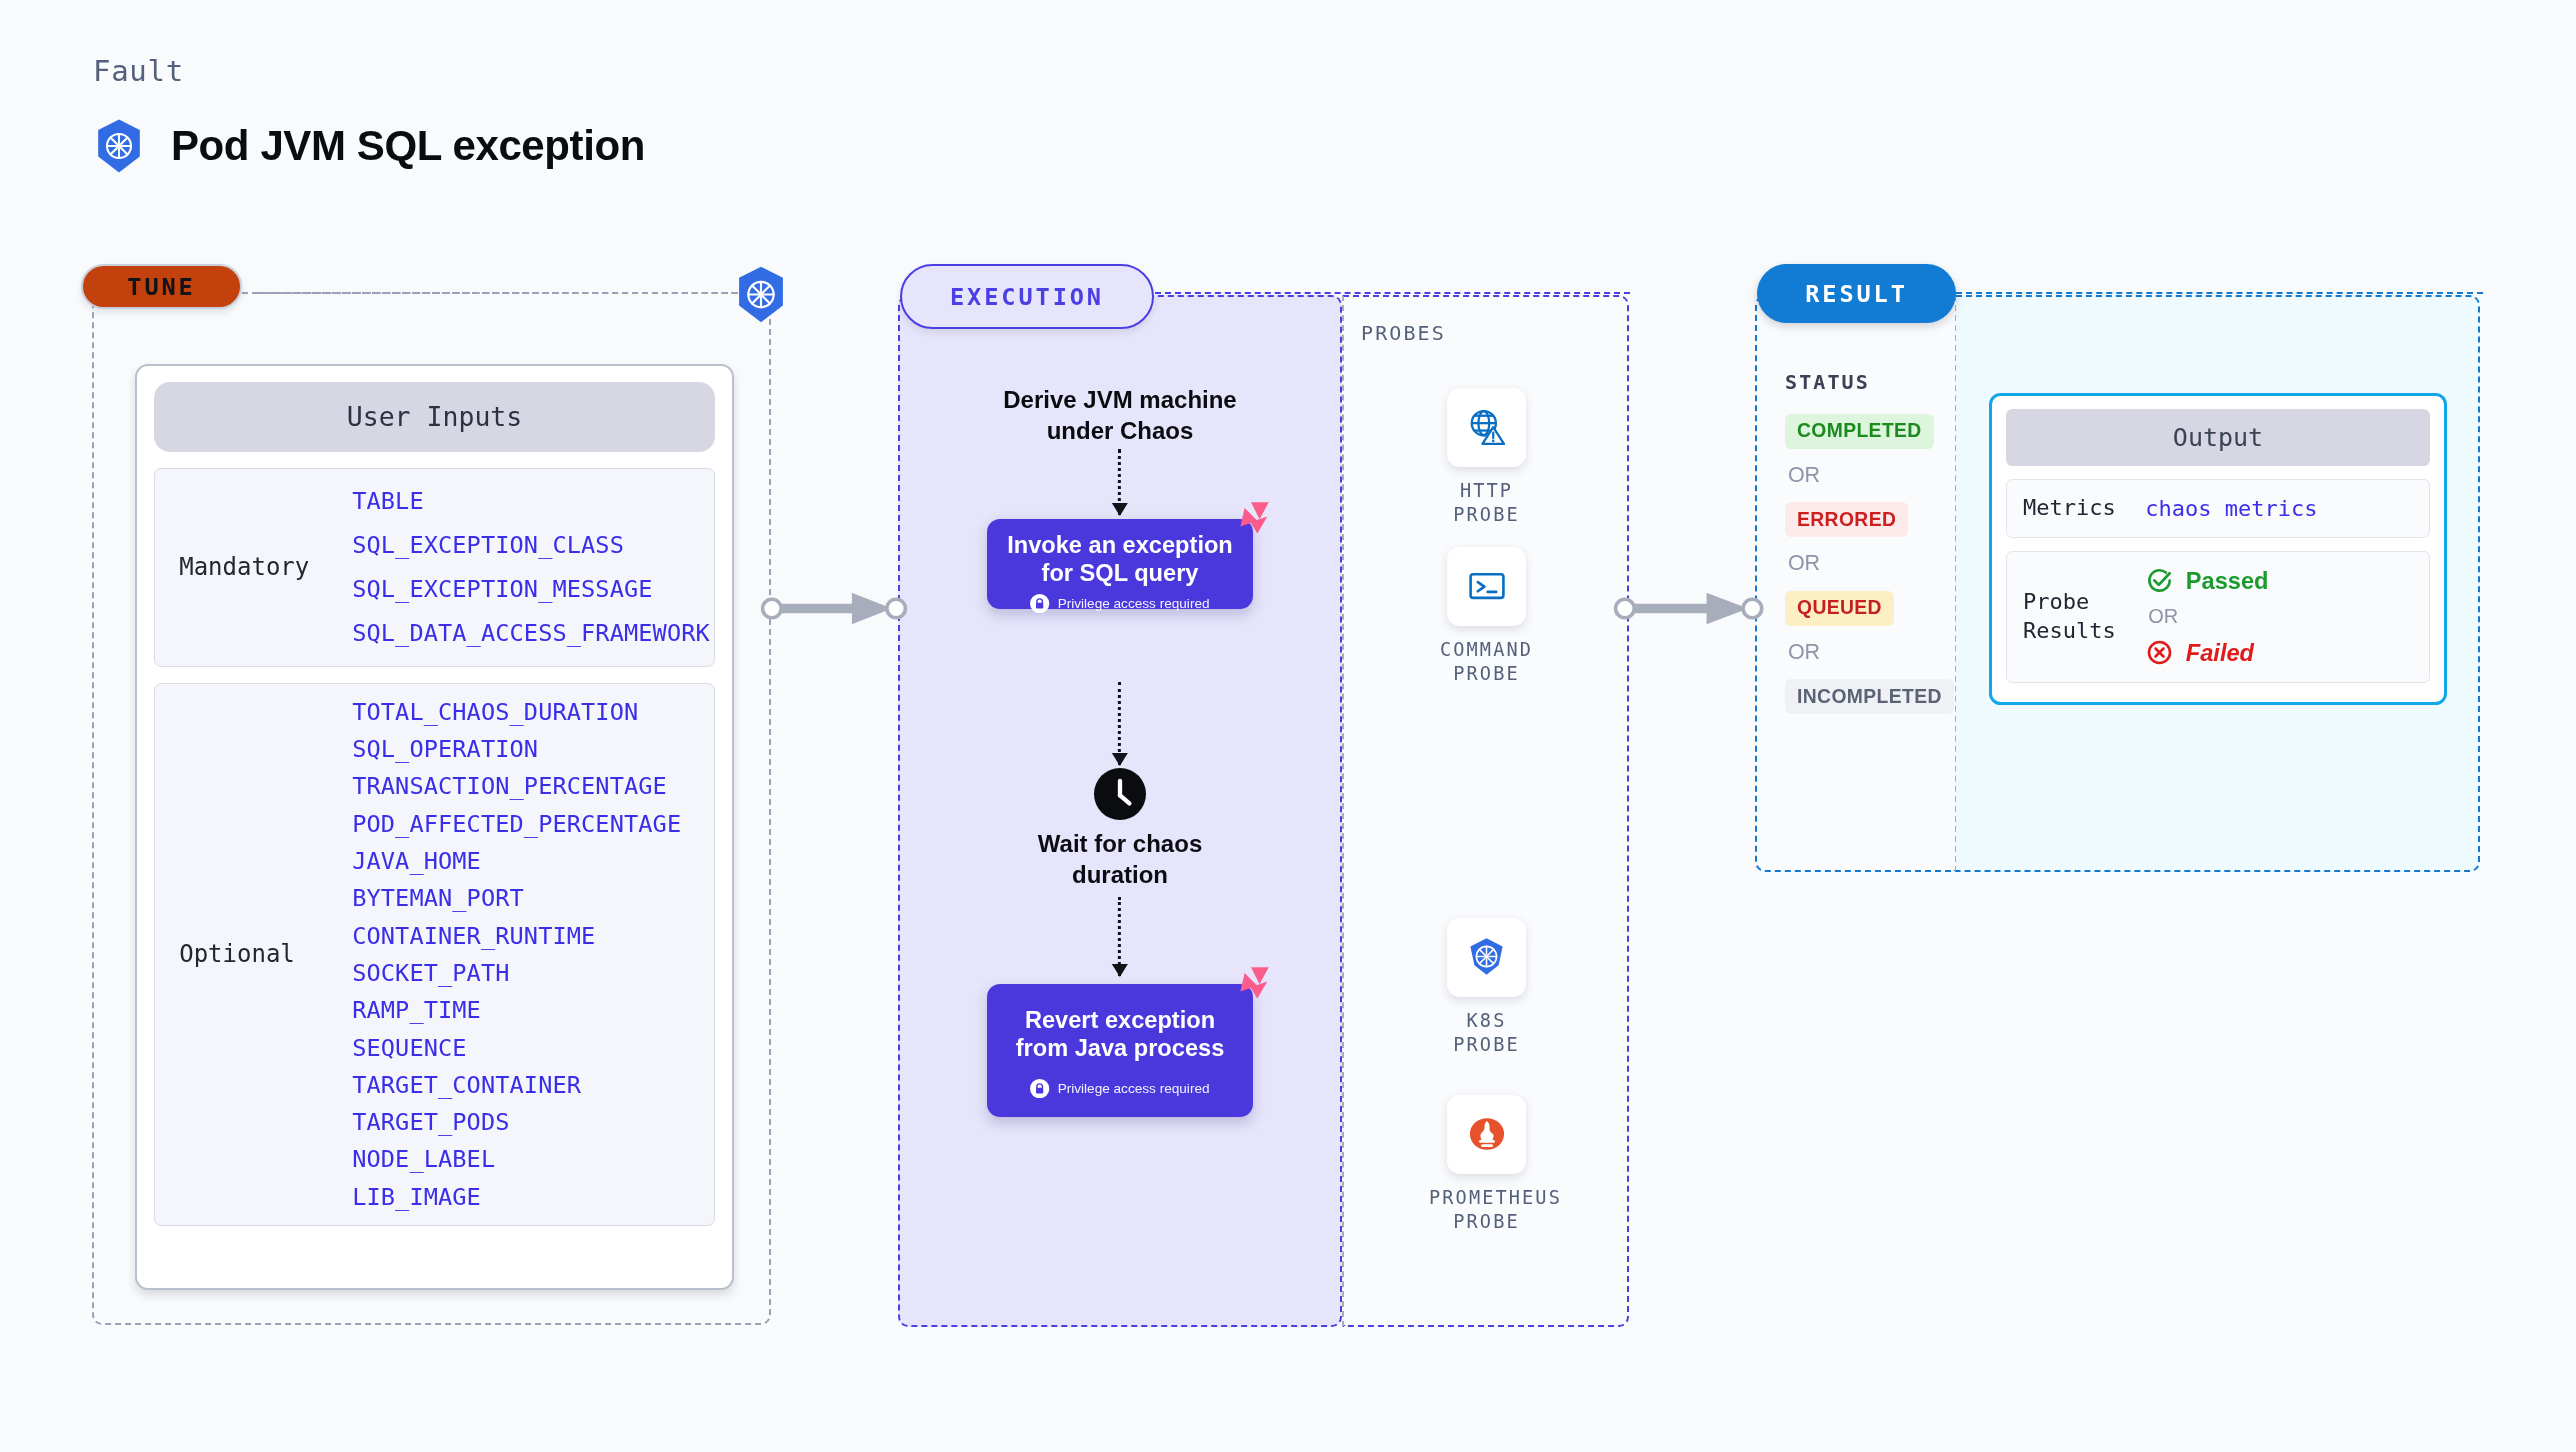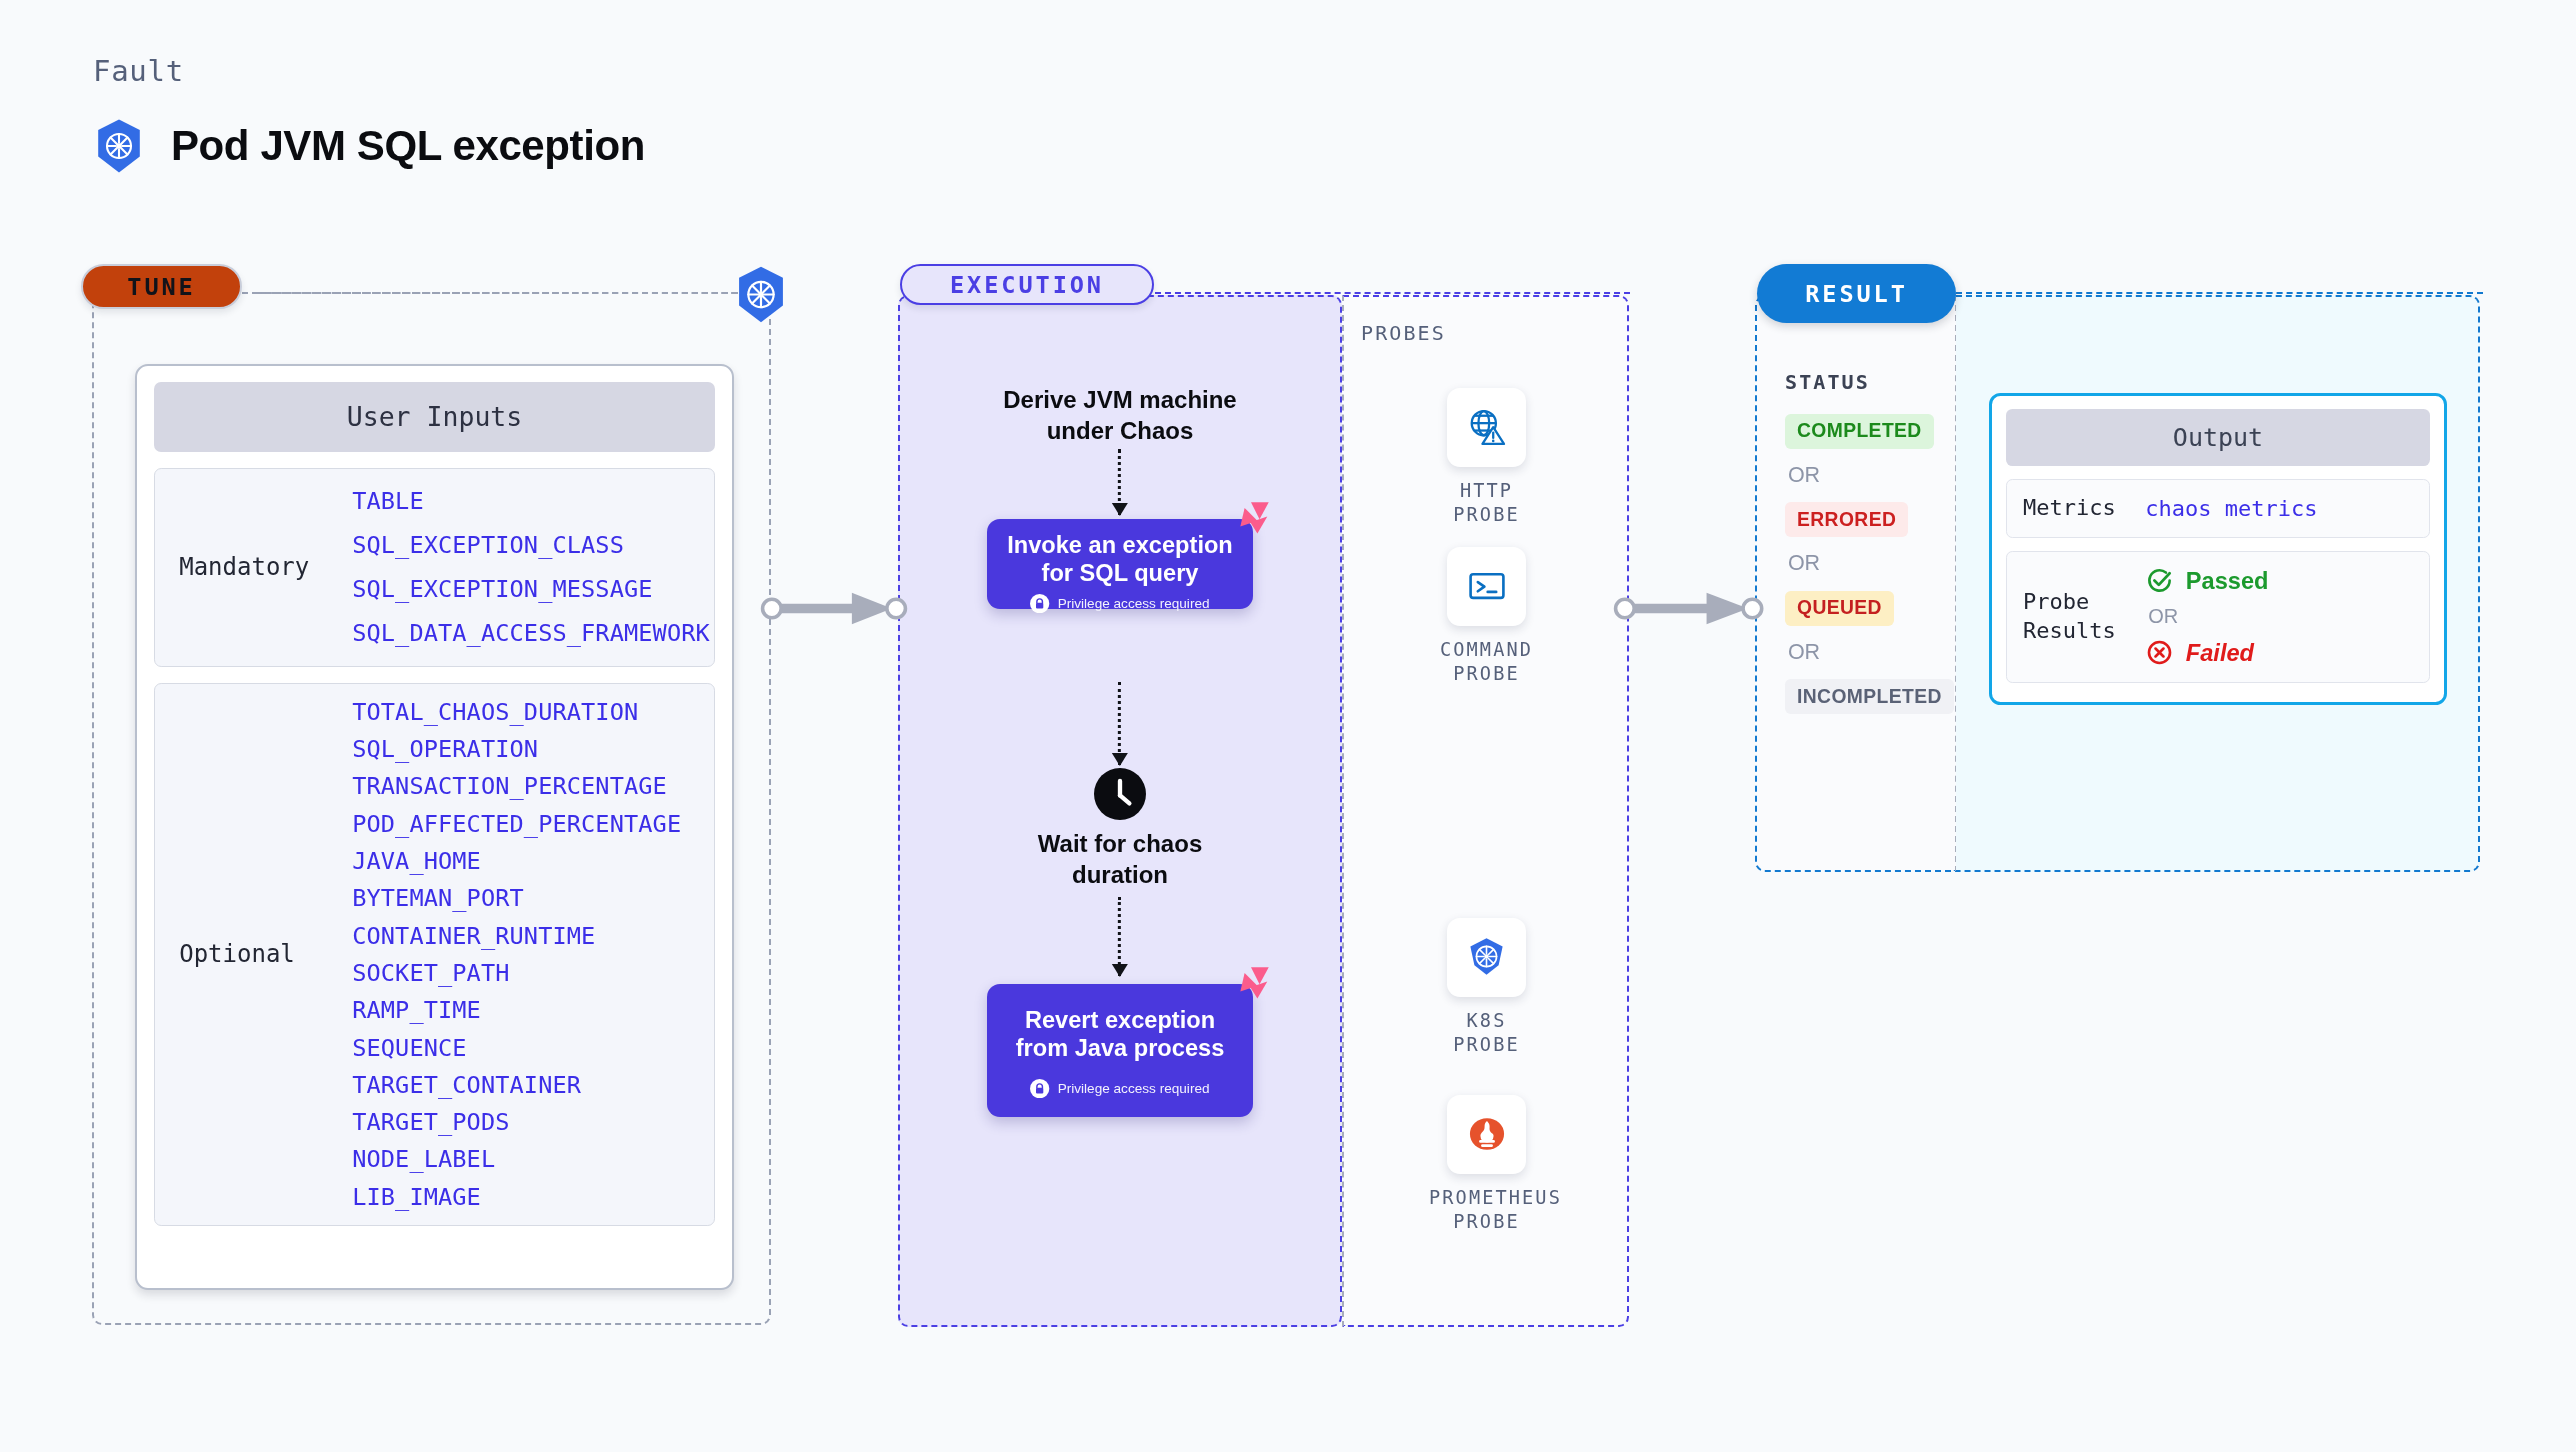--- a/index.html
+++ b/index.html
@@ -35,21 +35,21 @@
     position:absolute; display:flex; align-items:center; justify-content:center;
     font-family:"DejaVu Sans Mono", monospace; font-weight:700;
     letter-spacing:2.9px; border-radius:716px; z-index:20;
   }
   .pill-tune {
     left:81px; top:264px; width:161px; height:45px;
     background:#c2410c; border:2.1px solid #c9cedb; color:#11131a;
     font-size:23.6px; box-shadow:0 3.6px 7.2px rgba(20,25,45,.10);
   }
   .pill-exec {
-    left:900px; top:264px; width:254px; height:41px;
+    left:900px; top:264px; width:254px; height:65px;
     background:#e7e5fb; border:2.9px solid #4b3fe4; color:#4b3fe4;
     font-size:23.6px; box-shadow:0 3.6px 7.2px rgba(20,25,45,.10);
   }
   .pill-result {
     left:1757px; top:264px; width:199px; height:59px;
     background:#127bd4; border:none; color:#ffffff;
     font-size:23.6px; box-shadow:0 3.6px 8.6px rgba(20,25,45,.18);
   }
 
   
@@ -62,21 +62,21 @@
   .k8s-line-badge { position:absolute; left:734px; top:265px; width:54px; height:59px; z-index:25; }
 
   
   .tune-card {
     position:absolute; left:135px; top:364px; width:599px; height:926px;
     background:#ffffff; border:2.1px solid #b8bfcd; border-radius:13px;
     box-shadow:0 5px 10px rgba(25,30,50,.14);
     padding:15.8px 17px;
   }
   .ui-header {
-    height:70px; background:#d6d7e3; border-radius:7px;
+    height:70px; background:#d6d7e3; border-radius:16px;
     display:flex; align-items:center; justify-content:center;
     font-family:"DejaVu Sans Mono", monospace; font-size:26.5px; color:#2d3142; font-weight:400;
   }
   .param-box {
     margin-top:15.8px; background:#f4f6fb; border:1.4px solid #d7dbe4; border-radius:7.2px;
     display:flex; align-items:center; padding:18.6px 7.2px;
   }
   .param-kind {
     width:190px; flex:0 0 190px; text-align:left; padding-left:17px;
     font-family:"DejaVu Sans Mono", monospace; font-size:24px; color:#222633;

